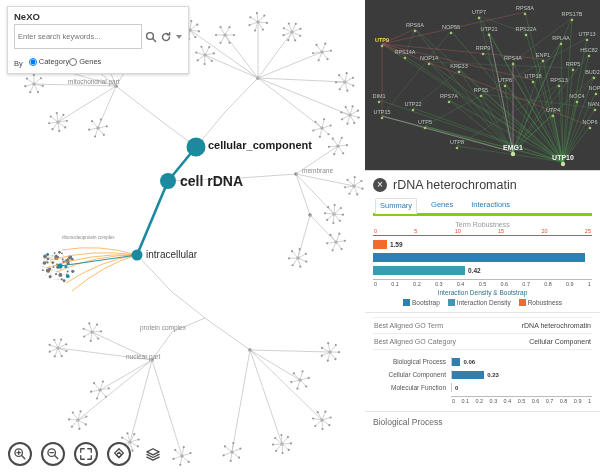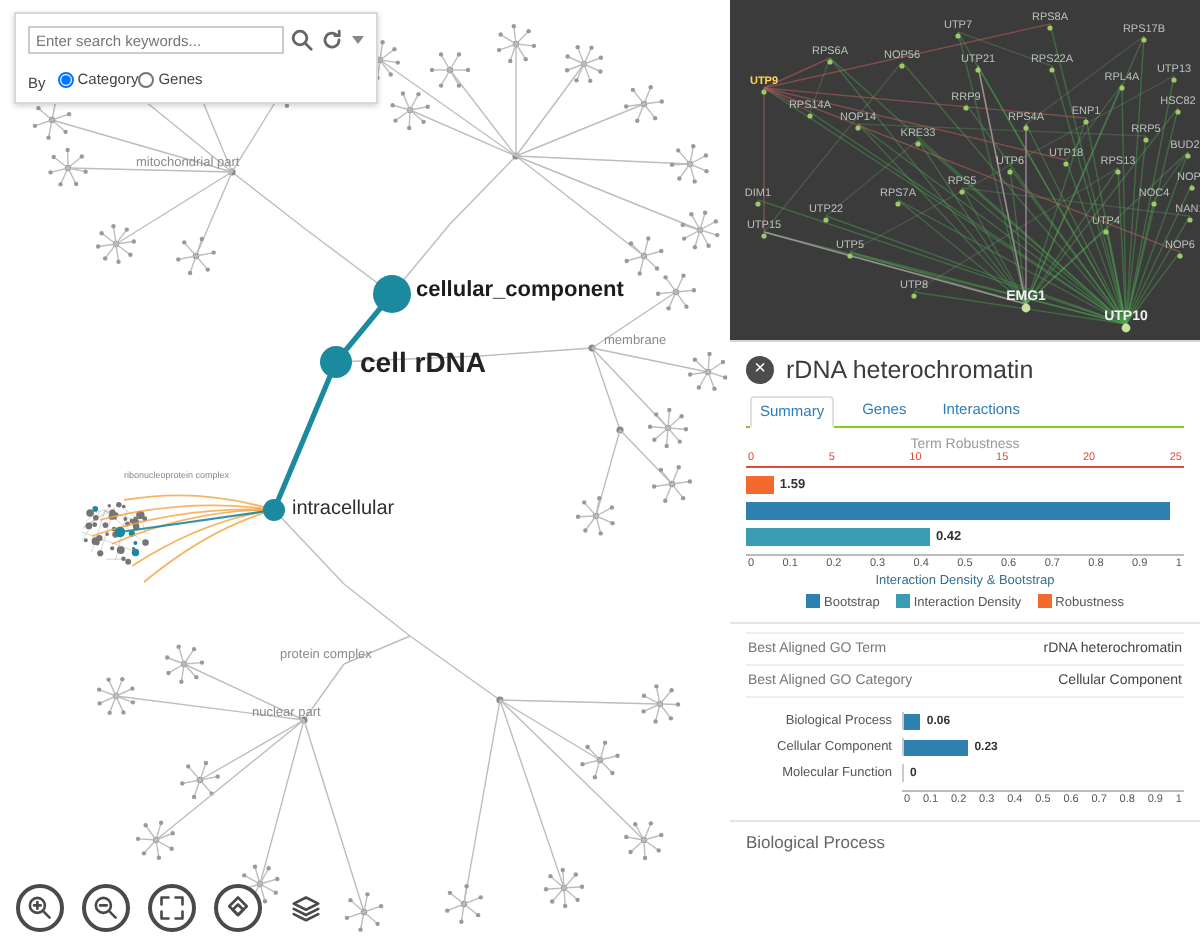--- a/index.html
+++ b/index.html
@@ -10,39 +10,39 @@
 #tree-svg{position:absolute;left:0;top:0}
 #tree-labels span{position:absolute;white-space:nowrap;color:#8a8a8a;cursor:pointer}
 .tl-xl{font-size:11px;font-weight:700;color:#1c1c1c!important}
 .tl-lg{font-size:14px;font-weight:600;color:#232323!important}
 .tl-md{font-size:10px;font-weight:400;color:#2e2e2e!important}
 .tl-sm{font-size:6.5px}
 .tl-xs{font-size:4.5px}
 .search-card{position:absolute;left:7px;top:6px;width:182px;background:#fff;border:1px solid #d8d8d8;box-shadow:0 1px 3px rgba(0,0,0,.18);padding:4px 6px 5px;z-index:5}
 .search-title{font-size:9.5px;font-weight:700;color:#333}
 .search-row{display:flex;align-items:center;gap:3px;margin-top:2px}
-.search-row input{flex:1;min-width:0;border:1px solid #ccc;font-size:7.5px;padding:2px 3px;height:14px;color:#333;outline:none}
+.search-row input{flex:1;min-width:0;border:1px solid #ccc;font-size:7.5px;padding:2px 3px;height:25px;color:#333;outline:none}
 .icon-btn{width:12px;height:12px;display:inline-flex;cursor:pointer}
 .icon-btn svg{width:12px;height:12px;stroke:#666;fill:none;stroke-width:1.4;stroke-linecap:round}
 .caret{width:0;height:0;border-left:3px solid transparent;border-right:3px solid transparent;border-top:4px solid #888;margin-left:1px;cursor:pointer}
 .search-by{display:flex;align-items:flex-end;gap:6px;font-size:7.5px;color:#444;margin-top:8px}
 .search-by label{display:inline-flex;align-items:center;font-size:7.5px;cursor:pointer}
 .search-by input{width:8px;height:8px;margin:0 2px 0 0}
 .zoom-controls{position:absolute;left:8px;bottom:6px;display:flex;align-items:center;gap:9px}
 .zbtn{width:24px;height:24px;border-radius:50%;border:2px solid #4a4a4a;background:#fff;display:flex;align-items:center;justify-content:center;padding:0;cursor:pointer}
 .zbtn svg{width:14px;height:14px;stroke:#4a4a4a;fill:none;stroke-width:1.5;stroke-linecap:round;stroke-linejoin:round}
 .zbtn.flat{border:none;border-radius:0;width:26px;height:26px}
 
 .net-panel{position:absolute;left:365px;top:0;width:235px;height:170px;background:#3b3b3b}
 
 .detail-panel{position:absolute;left:365px;top:170px;width:235px;height:303px;background:#fff;padding:7px 8px 0;border-top:1px solid #d5d5d5;overflow:hidden}
 .detail-header{display:flex;align-items:center;gap:6px}
 .close-btn{width:14px;height:14px;border-radius:50%;background:#4c4c4c;color:#fff;font-size:10px;line-height:13px;text-align:center;cursor:pointer;flex:none}
 .detail-title{font-size:12.5px;color:#3c3c3c}
-.tabs{display:flex;gap:10px;margin-top:6px;border-bottom:1px solid #84cc16;padding:0 2px}
+.tabs{display:flex;gap:10px;margin-top:6px;border-bottom:3px solid #84cc16;padding:0 2px}
 .tab{font-size:7.5px;color:#2e7cb8;padding:2px 4px 3px;cursor:pointer}
 .tab.active{border:1px solid #e0e0e0;border-bottom:1px solid #fff;margin-bottom:-1px;border-radius:2px 2px 0 0}
 .unique-term{font-size:8px;color:#777;margin-top:6px}
 .chart-title{font-size:7px;color:#999;text-align:center;margin-top:5px}
 .axis{display:flex;justify-content:space-between;font-size:5.5px;color:#555;padding:0 1px}
 .axis-top{color:#e04b3a}
 .axis-line{height:1px;background:#bbb;margin:1px 0}
 .axis-line.red{background:#e04b3a}
 .bar-row{display:flex;align-items:center;margin:4px 0;height:9px}
 .bar{height:9px;flex:none}
@@ -670,20 +670,21 @@
         <span class="tl-lg" style="left: 180px; top: 173px;">cell rDNA</span>
         <span class="tl-md" style="left: 146px; top: 249px;">intracellular</span>
         <span class="tl-sm" style="left: 68px; top: 78px;">mitochondrial part</span>
         <span class="tl-sm" style="left: 302px; top: 167px;">membrane</span>
         <span class="tl-sm" style="left: 140px; top: 324px;">protein complex</span>
         <span class="tl-sm" style="left: 126px; top: 353px;">nuclear part</span>
         <span class="tl-xs" style="left: 62px; top: 235px;">ribonucleoprotein complex</span>
       </div>
 
     <div class="search-card">
+      <div class="search-title">NeXO</div>
       <div class="search-row">
         <input placeholder="Enter search keywords..." style="">
         <span class="icon-btn">
           <svg viewBox="0 0 12 12">
               <circle cx="5" cy="5" r="3.4"></circle>
               <line x1="7.6" y1="7.6" x2="10.6" y2="10.6"></line>
             </svg>
         </span>
         <span class="icon-btn">
           <svg viewBox="0 0 12 12">

